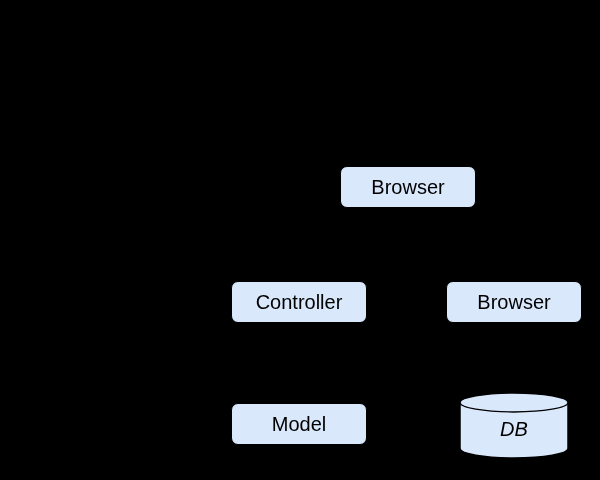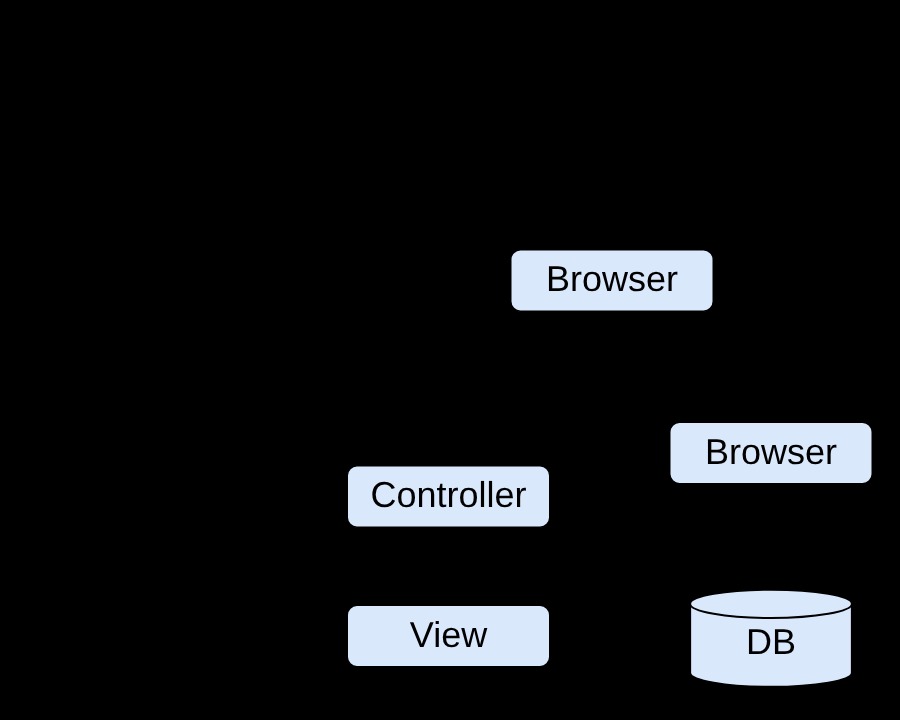--- a/index.html
+++ b/index.html
@@ -25,30 +25,31 @@
     display: flex;
     align-items: center;
     justify-content: center;
   }
   .node.rect {
     background: var(--node-fill, #dae8fc);
     border: 1.5px solid var(--node-stroke, #000000);
     border-radius: 7px;
   }
   .node .label {
-    font-size: 24px;
+    font-size: 20px;
     line-height: 1;
     color: var(--node-text, #000000);
     white-space: nowrap;
     pointer-events: none;
   }
   .node.cylinder {
     background: transparent;
     border: none;
     padding-top: 7px; 
+    font-style: italic;
   }
   .node.cylinder svg {
     position: absolute;
     inset: 0;
     width: 100%;
     height: 100%;
   }
   .cyl-body {
     fill: var(--node-fill, #dae8fc);
     stroke: var(--node-stroke, #000000);
@@ -67,30 +68,30 @@
 </head>
 <body>
 
 <div class="canvas">
 
   <div class="node rect" style="left: 340px; top: 166px; width: 136px; height: 42px;">
     <span class="label">Browser</span>
   </div>
 
 
-  <div class="node rect" style="left: 231px; top: 281px; width: 136px; height: 42px; margin-top: 29px;">
+  <div class="node rect" style="left: 231px; top: 281px; width: 136px; height: 42px;">
     <span class="label">Controller</span>
   </div>
 
   <div class="node rect" style="left: 446px; top: 281px; width: 136px; height: 42px;">
     <span class="label">Browser</span>
   </div>
 
   <div class="node rect" style="left: 231px; top: 403px; width: 136px; height: 42px;">
-    <span class="label">View</span>
+    <span class="label">Model</span>
   </div>
 
   <div class="node cylinder" style="left: 459px; top: 392px; width: 110px; height: 67px;">
     <svg viewBox="0 0 110 67" preserveAspectRatio="none" aria-hidden="true">
       <path class="cyl-body" d="M 1 10.5 A 54 9.5 0 0 1 109 10.5 L 109 56.5 A 54 9.5 0 0 1 1 56.5 Z"></path>
       <path class="cyl-rim" d="M 1 10.5 A 54 9.5 0 0 0 109 10.5"></path>
     </svg>
     <span class="label">DB</span>
   </div>
 

